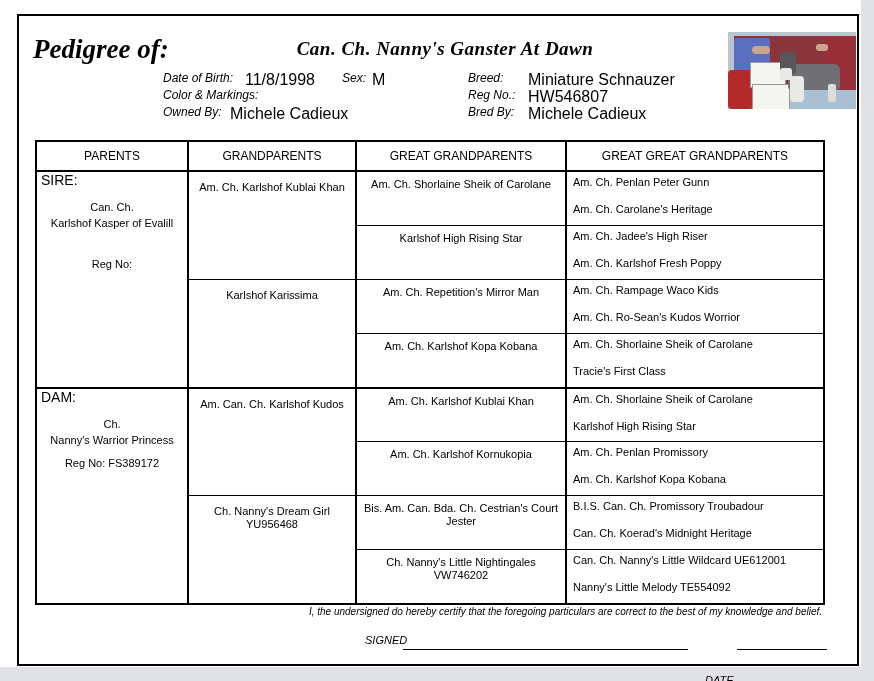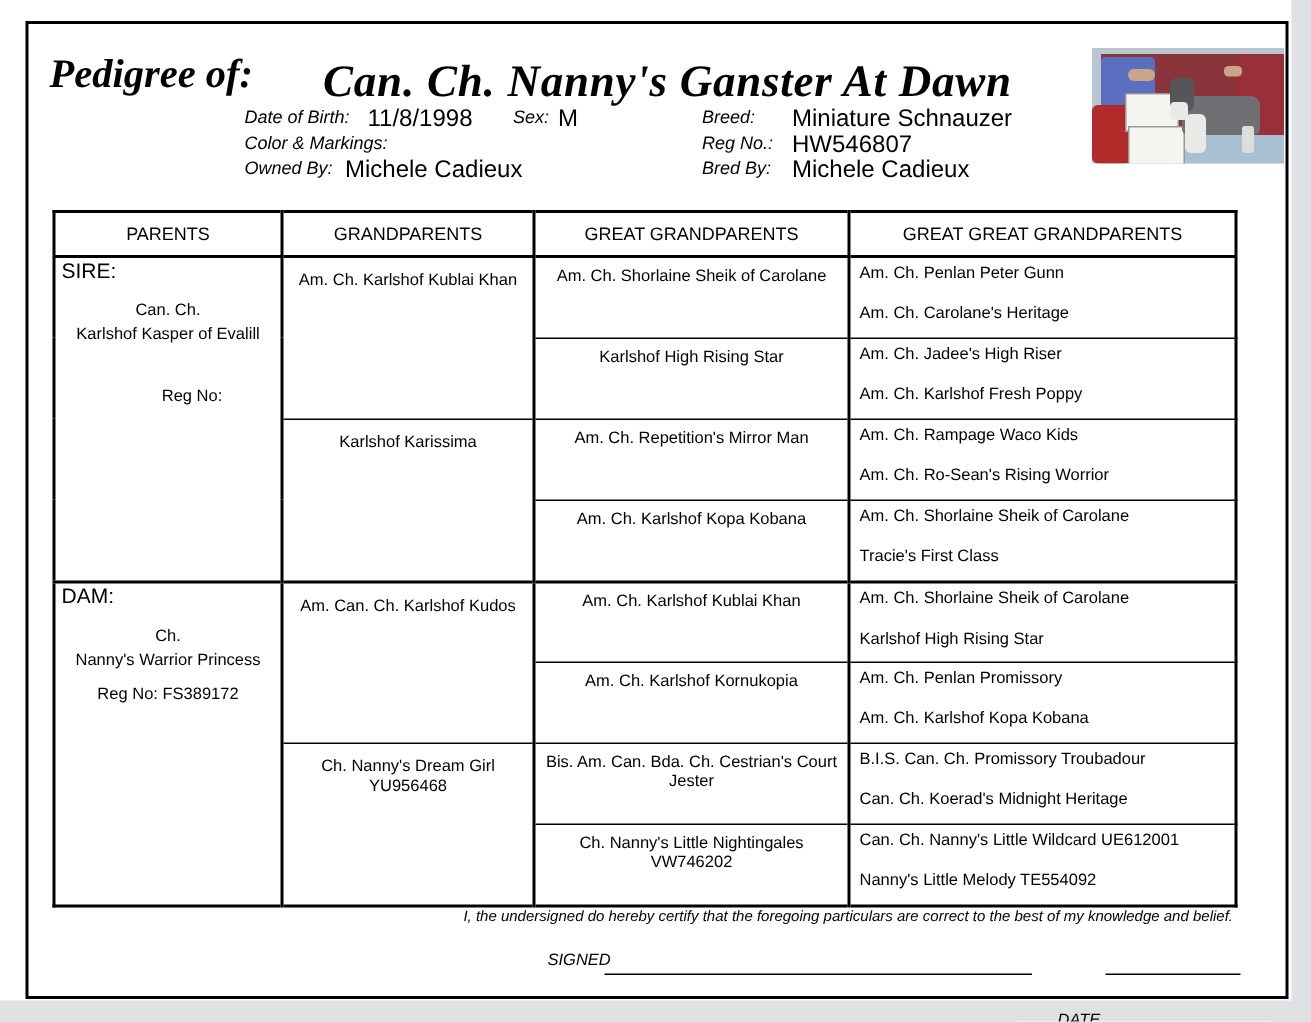--- a/index.html
+++ b/index.html
@@ -20,21 +20,21 @@
   }
   .abs{position:absolute;}
   .title-label{
     left:33px;top:34px;
     font-family:"Liberation Serif", serif;
     font-style:italic;font-weight:bold;font-size:27px;
   }
   .dog-name{
     left:200px;top:38px;width:490px;text-align:center;
     font-family:"Liberation Serif", serif;
-    font-style:italic;font-weight:bold;font-size:30px;
+    font-style:italic;font-weight:bold;font-size:19px;
     letter-spacing:0.5px;
   }
   .detail-label{font-style:italic;font-size:12px;}
   .detail-value{font-size:16px;}
 
   
   .photo{
     left:728px;top:32px;width:128px;height:77px;
     background:#b9c6cf;overflow:hidden;
   }
@@ -67,21 +67,21 @@
   }
   table.ped td{
     border:1px solid #000;vertical-align:top;
     font-size:11px;line-height:13px;
   }
   .vsep{border-left:2px solid #000 !important;}
   .dam-row{border-top:2px solid #000 !important;}
   .parent-cell{position:relative;text-align:center;}
   .parent-label{position:absolute;top:2px;left:4px;font-size:14px;}
   .parent-name{position:absolute;top:27px;left:0;width:100%;line-height:16px;}
-  .reg-sire{position:absolute;top:86px;left:16px;width:100%;}
+  .reg-sire{position:absolute;top:86px;left:0;width:100%;}
   .reg-dam{position:absolute;top:68px;left:0;width:100%;}
   .gp-cell{text-align:center;padding-top:9px;}
   .ggp-cell{text-align:center;padding-top:6px;}
   .ggg-cell{text-align:left;padding:4px 4px 0 6px;}
   .ggg-cell .l2{margin-top:14px;}
 
   
   .cert{
     top:606px;right:52px;
     font-style:italic;font-size:10px;
@@ -168,21 +168,21 @@
     <td class="ggg-cell vsep">
       <div>Am. Ch. Jadee's High Riser</div>
       <div class="l2">Am. Ch. Karlshof Fresh Poppy</div>
     </td>
   </tr>
   <tr style="height:54px">
     <td class="gp-cell vsep" rowspan="2">Karlshof Karissima</td>
     <td class="ggp-cell vsep">Am. Ch. Repetition's Mirror Man</td>
     <td class="ggg-cell vsep">
       <div>Am. Ch. Rampage Waco Kids</div>
-      <div class="l2">Am. Ch. Ro-Sean's Rising Worrior</div>
+      <div class="l2">Am. Ch. Ro-Sean's Kudos Worrior</div>
     </td>
   </tr>
   <tr style="height:54px">
     <td class="ggp-cell vsep">Am. Ch. Karlshof Kopa Kobana</td>
     <td class="ggg-cell vsep">
       <div>Am. Ch. Shorlaine Sheik of Carolane</div>
       <div class="l2">Tracie's First Class</div>
     </td>
   </tr>
 

